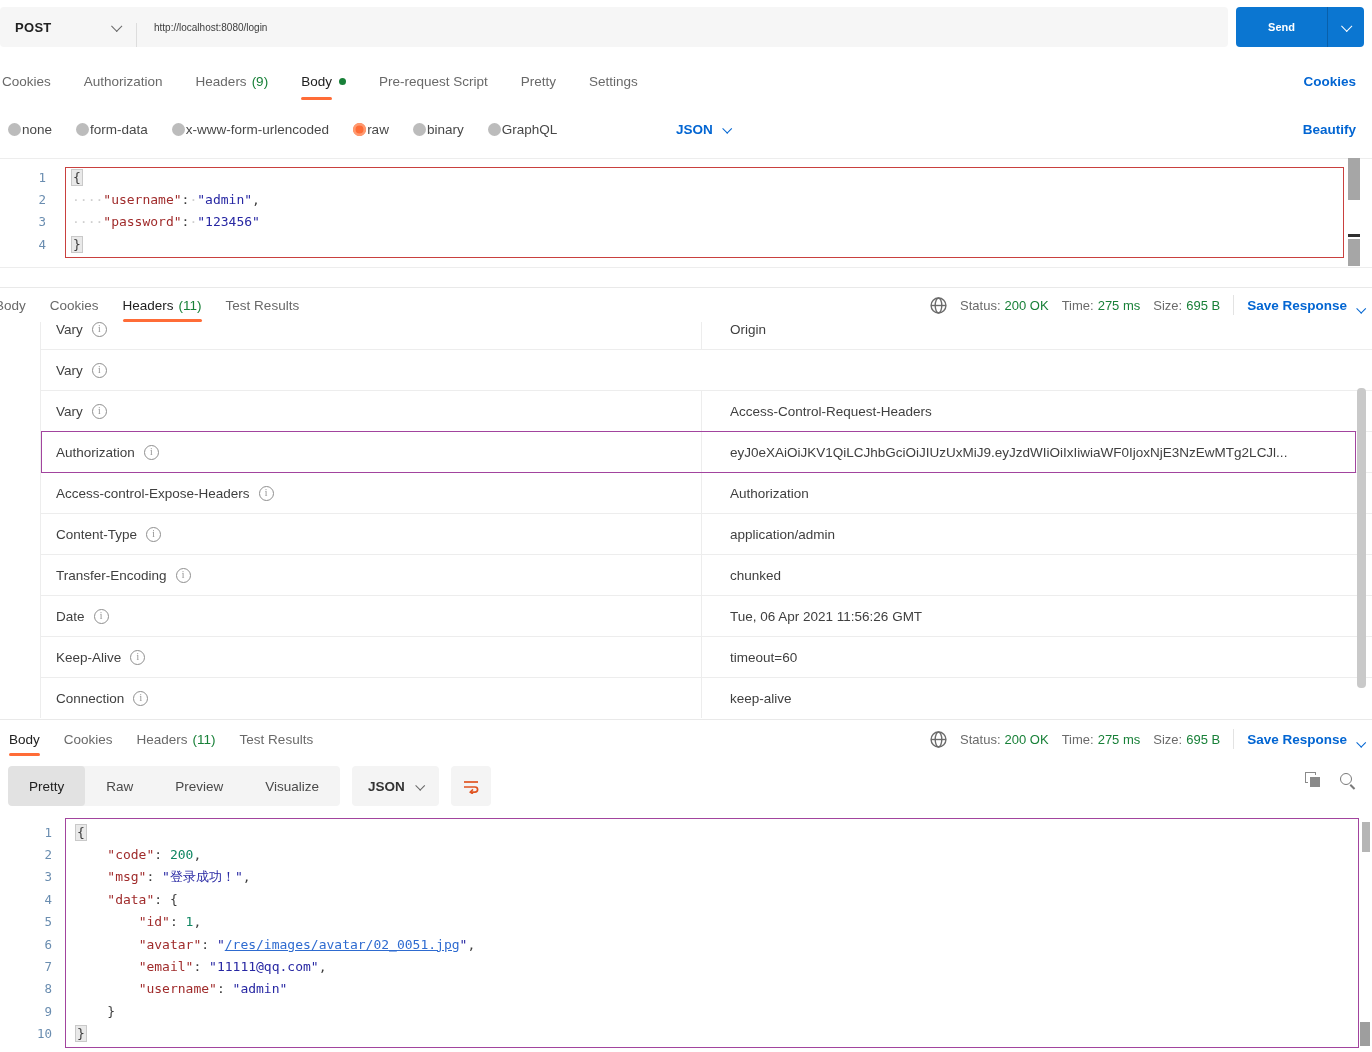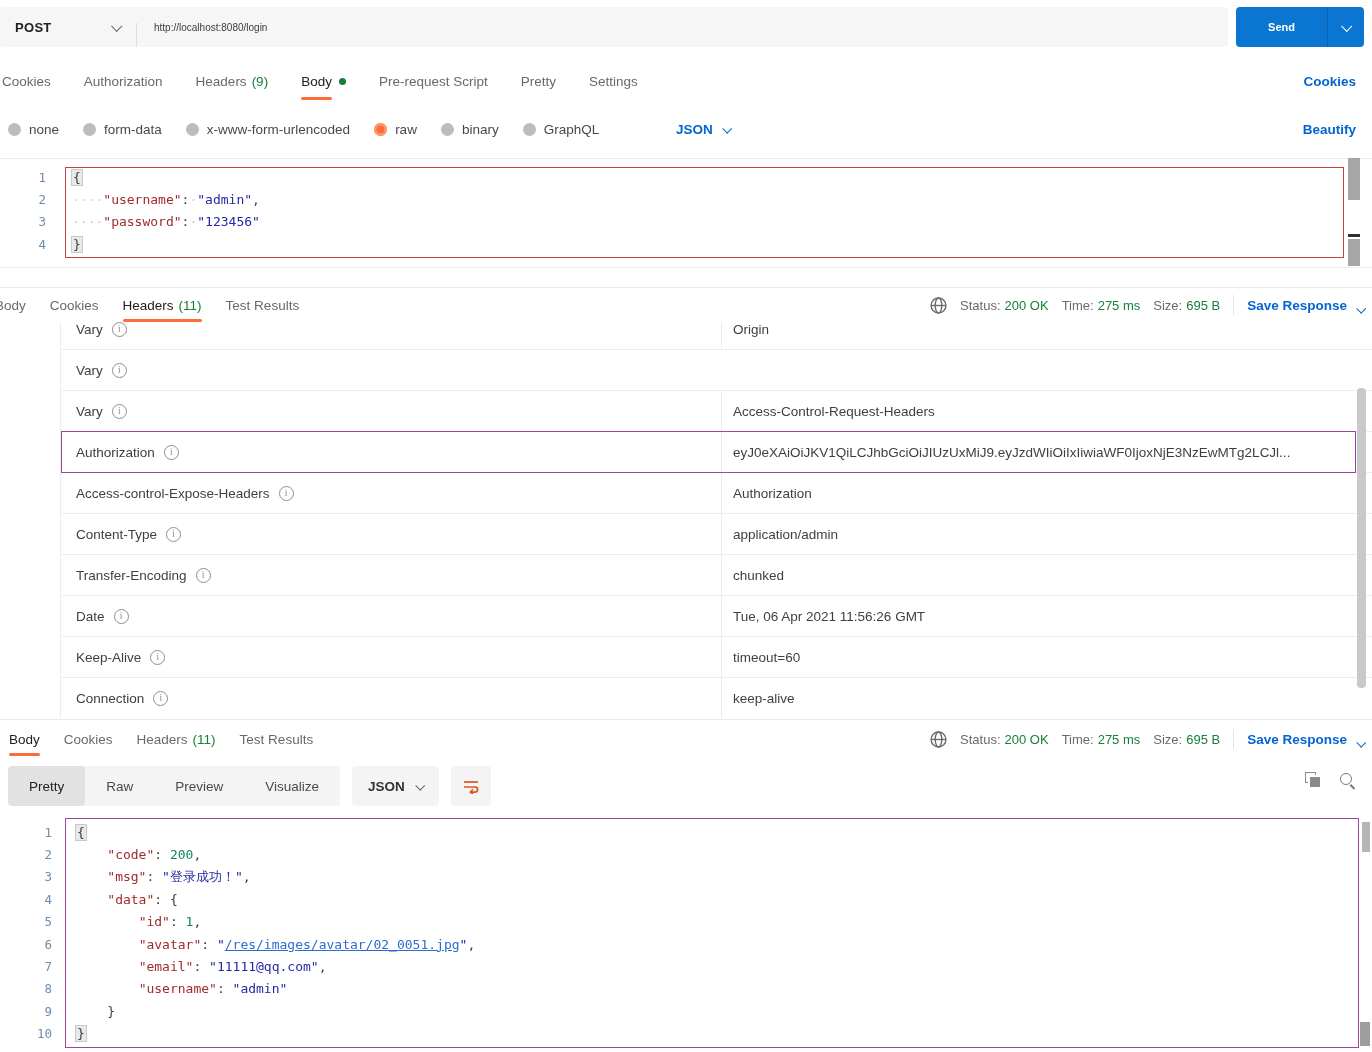--- a/index.html
+++ b/index.html
@@ -34,21 +34,21 @@
   .tab .tdot{position:absolute;right:-14px;top:50%;margin-top:-3.5px;width:7px;height:7px;border-radius:50%;
              background:var(--success-green);}
   .req-tabs{position:absolute;top:62px;left:2px;height:38px;gap:33px;}
   .req-tabs .tab.active{padding-right:0;margin-right:14px;}
   .link{color:var(--link-blue);font-weight:600;font-size:13.5px;cursor:pointer;}
   .cookies-link{position:absolute;top:62px;right:16px;height:38px;display:flex;align-items:center;}
   .beautify-link{position:absolute;top:113px;right:16px;height:32px;display:flex;align-items:center;}
 
   
   .modes{position:absolute;top:113px;left:8px;height:32px;display:flex;align-items:center;gap:24px;}
-  .mode{display:flex;align-items:center;gap:8px;font-size:13.5px;color:#484848;cursor:pointer;}
+  .mode{display:flex;align-items:center;gap:1px;font-size:13.5px;color:#484848;cursor:pointer;}
   .radio{width:13px;height:13px;border-radius:50%;background:#bcbcbc;}
   .mode.sel .radio{background:var(--accent-orange);box-shadow:inset 0 0 0 2.5px #ff9a70;}
   .lang-select{display:flex;align-items:center;gap:10px;margin-left:8px;cursor:pointer;}
   .lang-select .chev{color:var(--link-blue);width:6px;height:6px;}
   .lang-label{color:var(--link-blue);font-weight:600;font-size:13.5px;}
 
   
   .editor{position:absolute;left:0;width:1372px;background:#fff;}
   .editor1{top:158px;height:110px;border-top:1px solid #ededed;border-bottom:1px solid #ededed;padding-top:7px;box-sizing:border-box;}
   .editor2{top:815px;height:237px;padding-top:6px;box-sizing:border-box;}
@@ -87,25 +87,25 @@
   .statusbar.sb1{top:288px;}
   .statusbar.sb2{top:722px;}
   .sb-pair b{color:var(--success-green);font-weight:normal;margin-left:4px;}
   .sb-div{width:1px;height:20px;background:#e3e3e3;}
   .save-resp{display:flex;align-items:flex-end;gap:10px;cursor:pointer;}
   .save-resp .chev{color:var(--link-blue);width:6px;height:6px;}
   .globe{display:flex;align-items:center;}
 
   
   .htable{position:absolute;top:322px;left:0;width:1372px;height:396px;overflow:hidden;}
-  .htable-inner{margin-top:-13px;margin-left:60px;border-left:1px solid #ededed;}
+  .htable-inner{margin-top:-13px;margin-left:40px;border-left:1px solid #ededed;}
   .hrow{position:relative;display:flex;height:41px;align-items:center;border-bottom:1px solid #ededed;
         font-size:13.5px;color:#3f3f3f;box-sizing:border-box;}
   .hkey{width:660px;padding-left:15px;display:flex;align-items:center;box-sizing:border-box;flex:none;}
-  .hval{flex:1;border-left:1px solid #ededed;padding-left:11px;height:100%;display:flex;align-items:center;
+  .hval{flex:1;border-left:1px solid #ededed;padding-left:28px;height:100%;display:flex;align-items:center;
         white-space:nowrap;overflow:hidden;}
   .info{width:13px;height:13px;border:1px solid #8f8f8f;border-radius:50%;color:#8f8f8f;font-size:9.5px;
         display:inline-flex;align-items:center;justify-content:center;margin-left:9px;font-family:"Liberation Serif",serif;}
   .hrow.hl::after{content:"";position:absolute;left:0;right:16px;top:-1px;bottom:-1px;
                   border:1.5px solid var(--annotation-purple);pointer-events:none;}
   .pane1-scroll{position:absolute;left:1357px;top:388px;width:9px;height:300px;background:#c9c9c9;border-radius:4px;}
 
   
   .toolbar{position:absolute;top:766px;left:8px;height:40px;display:flex;align-items:stretch;}
   .seg{display:flex;background:#f4f4f4;border-radius:4px;overflow:hidden;}

